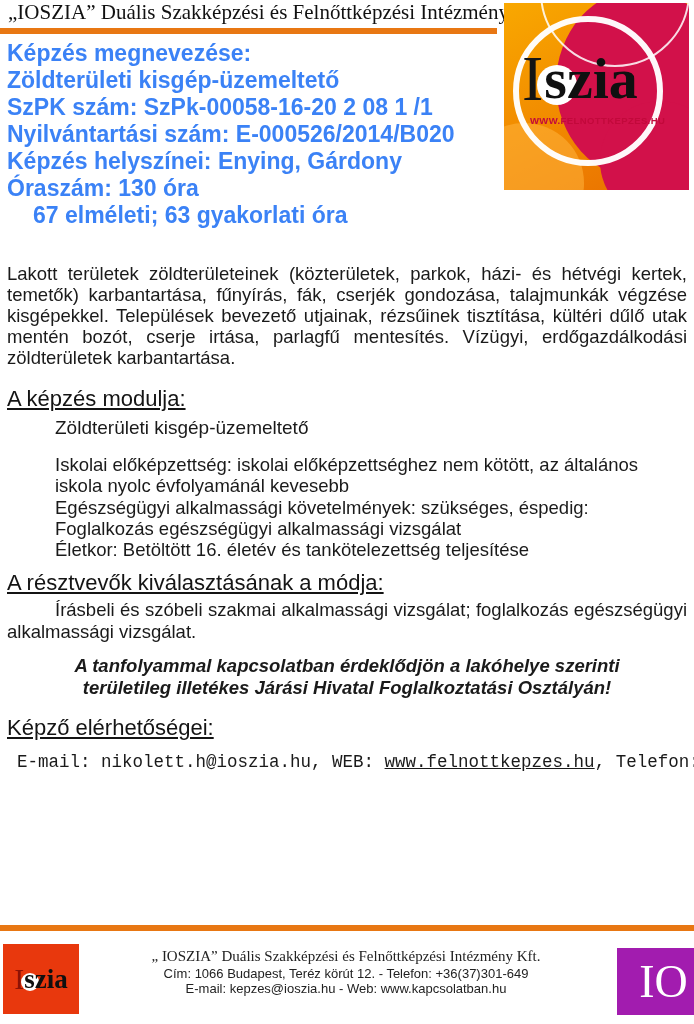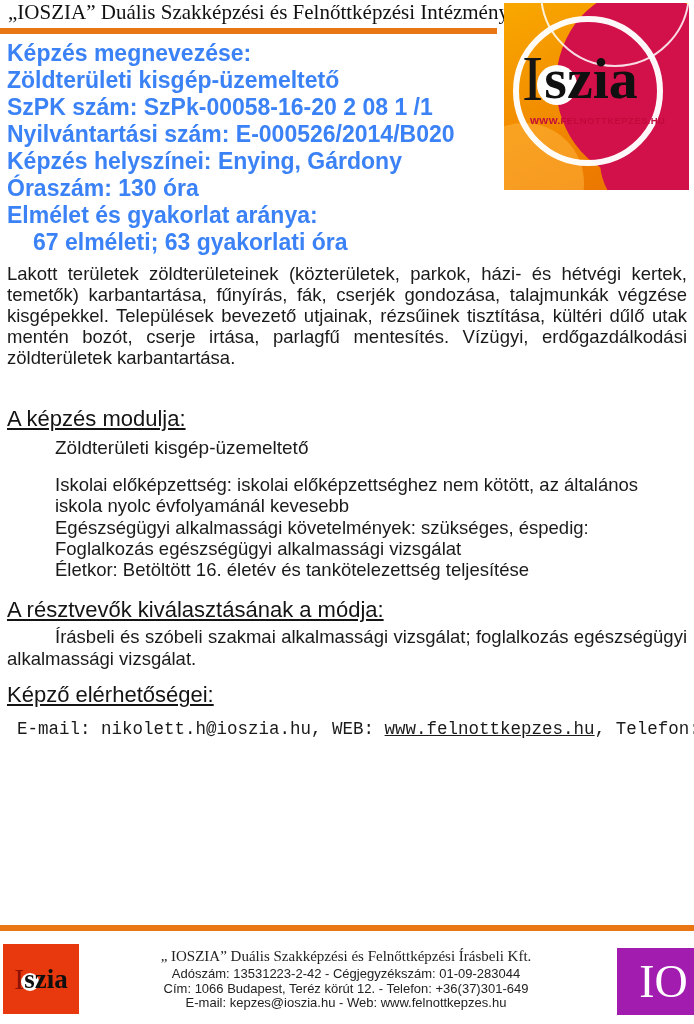--- a/index.html
+++ b/index.html
@@ -51,27 +51,27 @@
   }
   .course-line.indent { padding-left:26px; }
 
   
   .main { position:absolute; top:263px; left:7px; width:680px; }
   .section-heading {
     font-size:22px; font-weight:normal; text-decoration:underline;
     color:#141414; margin:0 0 7px 0;
   }
   .desc-body {
-    font-size:18.5px; line-height:21px; text-align:justify; margin-bottom:38px;
+    font-size:18.5px; line-height:21px; text-align:justify; margin-bottom:18px;
   }
   .module-heading { margin-bottom:5px; }
   .module-body { font-size:19px; margin-left:48px; margin-bottom:15px; }
   .entry-heading { margin-bottom:7px; }
   .entry-item { font-size:18.5px; line-height:21.3px; margin-left:48px; margin-right:0; margin-bottom:0; }
-  .entry-list { margin-bottom:17px; }
+  .entry-list { margin-bottom:10px; }
   .selection-heading { margin-bottom:3px; }
   .selection-body {
     font-size:18.5px; line-height:21.5px; text-align:justify; text-indent:48px;
     margin-bottom:13px;
   }
   .notice {
     font-size:18.5px; line-height:22px; font-weight:bold; font-style:italic;
     text-align:center; margin:10px 26px 16px 26px;
   }
   .contact-heading { margin-bottom:11px; }
@@ -123,62 +123,61 @@
     <div class="brand-url">WWW.FELNOTTKEPZES.HU</div>
   </div>
 
   <div class="course-block">
     <div class="course-line">Képzés megnevezése:</div>
     <div class="course-line">Zöldterületi kisgép-üzemeltető</div>
     <div class="course-line">SzPK szám: SzPk-00058-16-20 2 08 1 /1</div>
     <div class="course-line">Nyilvántartási szám: E-000526/2014/B020</div>
     <div class="course-line">Képzés helyszínei: Enying, Gárdony</div>
     <div class="course-line">Óraszám: 130 óra</div>
-    <div class="course-line">Elmélet és gyakorlat aránya:</div>
     <div class="course-line indent">67 elméleti; 63 gyakorlati óra</div>
   </div>
 
   <div class="main">
 
     <p class="desc-body">Lakott területek zöldterületeinek (közterületek, parkok, házi- és hétvégi kertek, temetők) karbantartása, fűnyírás, fák, cserjék gondozása, talajmunkák végzése kisgépekkel. Települések bevezető utjainak, rézsűinek tisztítása, kültéri dűlő utak mentén bozót, cserje irtása, parlagfű mentesítés. Vízügyi, erdőgazdálkodási zöldterületek karbantartása.</p>
 
     <h2 class="section-heading module-heading">A képzés modulja:</h2>
     <div class="module-body">Zöldterületi kisgép-üzemeltető</div>
 
     <div class="entry-list">
       <div class="entry-item">Iskolai előképzettség: iskolai előképzettséghez nem kötött, az általános iskola nyolc évfolyamánál kevesebb</div>
       <div class="entry-item">Egészségügyi alkalmassági követelmények: szükséges, éspedig: Foglalkozás egészségügyi alkalmassági vizsgálat</div>
       <div class="entry-item">Életkor: Betöltött 16. életév és tankötelezettség teljesítése</div>
     </div>
 
     <h2 class="section-heading selection-heading">A résztvevők kiválasztásának a módja:</h2>
     <p class="selection-body">Írásbeli és szóbeli szakmai alkalmassági vizsgálat; foglalkozás egészségügyi alkalmassági vizsgálat.</p>
 
+    <p class="notice">A tanfolyammal kapcsolatban érdeklődjön a lakóhelye szerinti területileg illetékes Járási Hivatal Foglalkoztatási Osztályán!</p>
 
     <h2 class="section-heading contact-heading">Képző elérhetőségei:</h2>
     <div class="contact-line">
       <span>E-mail: </span><span>nikolett.h@ioszia.hu</span><span>, WEB: </span><span class="underlined">www.felnottkepzes.hu</span><span>, Telefon: </span><span>+36 (30) 586-32-29</span>
     </div>
 
   </div>
 
   <div class="footer-rule"></div>
 
   <div class="footer-logo-left">
     <div class="mini-word">
       <span class="mini-i">I</span>
       <span class="mini-disc"></span>
       <span class="mini-szia">szia</span>
     </div>
   </div>
 
   <div class="footer-center">
-    <div class="f-company">„ IOSZIA” Duális Szakképzési és Felnőttképzési Írásbeli Kft.</div>
-    <div class="f-line">Adószám: 13531223-2-42 - Cégjegyzékszám: 01-09-283044</div>
+    <div class="f-company">„ IOSZIA” Duális Szakképzési és Felnőttképzési Intézmény Kft.</div>
     <div class="f-line">Cím: 1066 Budapest, Teréz körút 12. - Telefon: +36(37)301-649</div>
-    <div class="f-line">E-mail: kepzes@ioszia.hu - Web: www.felnottkepzes.hu</div>
+    <div class="f-line">E-mail: kepzes@ioszia.hu - Web: www.kapcsolatban.hu</div>
   </div>
 
   <div class="footer-logo-right">
     <span>IO</span>
   </div>
 
 </div>
 
 </body></html>

